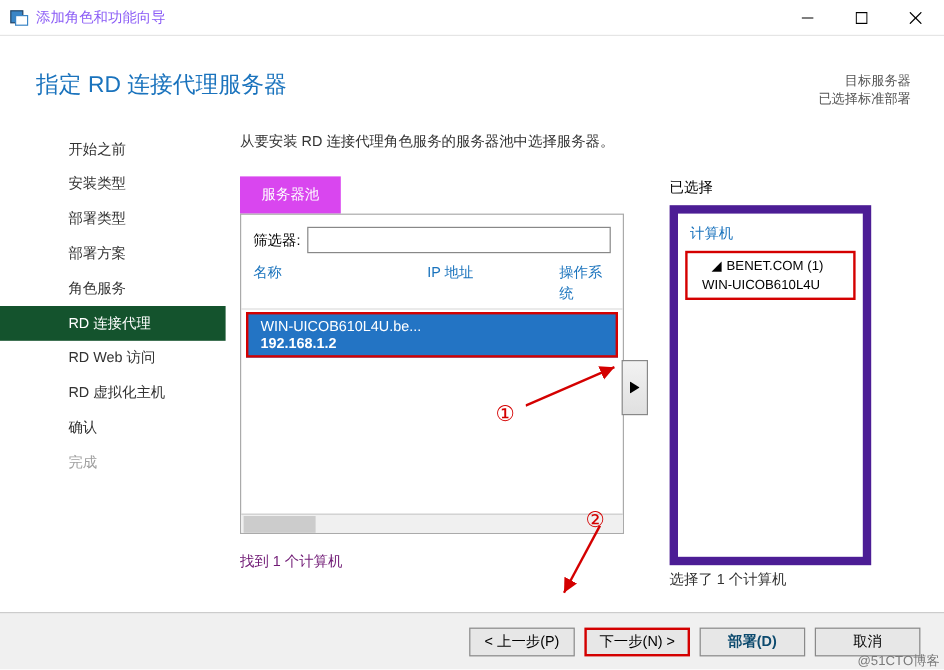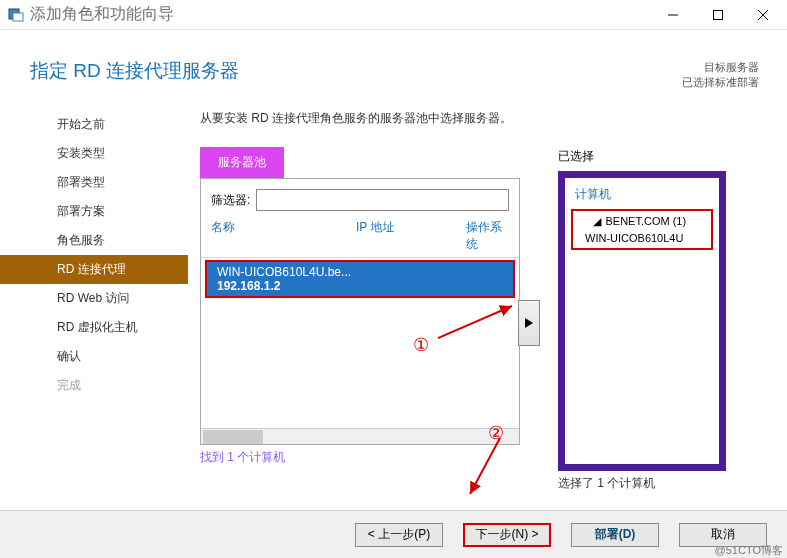--- a/index.html
+++ b/index.html
@@ -1,60 +1,60 @@
 <!DOCTYPE html>
 <html><head>
 <meta charset="utf-8">
 <style>
   * { box-sizing: border-box; margin: 0; padding: 0; font-family: "Microsoft YaHei", "Segoe UI", sans-serif; }
   body { background: #fff; width: 787px; height: 558px; overflow: hidden; position: relative; }
   .titlebar { height: 30px; background: #fff; border-bottom: 1px solid #e5e5e5; display: flex; align-items: center; padding: 0 2px; }
   .title-icon { width: 16px; height: 16px; margin: 0 6px; display: inline-flex; align-items: center; justify-content: center; }
-  .title-text { font-size: 16px; color: #737373; flex: 1; }
+  .title-text { font-size: 12px; color: #8b5cf6; flex: 1; }
   .win-controls { display: flex; height: 100%; }
   .win-btn { width: 45px; height: 100%; display: flex; align-items: center; justify-content: center; color: #000; }
   .win-btn svg { width: 10px; height: 10px; }
   .header { padding: 28px 28px 12px 30px; display: flex; align-items: flex-start; }
   .header-title { font-size: 19px; color: #1a73bd; font-weight: 300; flex: 1; }
   .header-right { text-align: right; font-size: 11px; color: #555; margin-top: 2px; }
   .body { display: flex; padding: 0 10px 0 0; }
   .sidebar { width: 188px; padding-top: 8px; }
   .side-item { padding: 6px 0 6px 57px; font-size: 12px; color: #323232; white-space: nowrap; }
-  .side-item.selected { background: #a16207; color: #fff; }
+  .side-item.selected { background: #14532d; color: #fff; }
   .side-item.disabled { color: #a0a0a0; }
   .main { flex: 1; padding: 8px 0 0 12px; position: relative; }
   .instr { font-size: 12px; color: #323232; margin-bottom: 20px; }
   .tab-hdr { display: inline-block; background: #d946ef; color: #fff; font-size: 12px; padding: 7px 18px; }
   .pool-box { border: 1px solid #aaa; margin-top: 0; position: relative; }
   .filter-row { display: flex; align-items: center; padding: 10px 10px 6px 10px; font-size: 12px; gap: 6px; }
   .filter-input { flex: 1; height: 22px; border: 1px solid #888; font-size: 12px; padding: 0 4px; }
   .cols { display: flex; padding: 2px 10px 4px 10px; font-size: 12px; color: #1a73bd; border-bottom: 1px solid #ddd; }
   .col-name { width: 145px; }
   .col-ip { width: 110px; }
   .col-os { flex: 1; }
   .rows { height: 170px; overflow: auto; }
   .row { display: flex; padding: 3px 10px; font-size: 12px; border: 2px solid #d40000; margin: 2px 4px 2px 4px; flex-direction: column; }
   .row.selected { background: #2374c4; color: #fff; border: 2px solid #d40000; }
   .row .cell-name { width: 145px; white-space: nowrap; overflow: hidden; text-overflow: ellipsis; }
   .row .cell-ip { width: 110px; font-weight: bold; }
   .scroll-placeholder { height: 16px; border-top: 1px solid #ccc; background: #f0f0f0; display: flex; align-items: center; }
   .scroll-thumb { width: 60px; height: 14px; background: #ccc; margin-left: 2px; }
-  .found { font-size: 12px; color: #8b5cf6; margin-top: 4px; }
+  .found { font-size: 12px; color: #701a75; margin-top: 15px; }
   .arrow-btn { position: absolute; left: 330px; top: 198px; width: 22px; height: 46px; border: 1px solid #888; background: linear-gradient(#f2f2f2,#e0e0e0); display: flex; align-items: center; justify-content: center; }
   .arrow-btn svg { width: 8px; height: 10px; }
   .right-col { position: absolute; left: 370px; top: 46px; width: 168px; }
   .right-label { font-size: 12px; margin-bottom: 6px; }
   .sel-box { border: 7px solid #4c1d95; height: 300px; }
   .sel-header { font-size: 12px; color: #1a73bd; padding: 8px 10px 4px 10px; }
   .sel-items { padding: 4px 8px; border: 2px solid #d40000; margin: 2px 6px; font-size: 11px; }
   .sel-domain { font-weight: 400; padding-left: 12px; }
   .sel-host { padding-left: 4px; margin-top: 4px; }
   .tri { display: inline-block; margin-right: 4px; }
   .sel-footer { font-size: 12px; margin-top: 4px; color: #323232; }
-  .footer { position: absolute; bottom: 0; left: 0; right: 0; height: 48px; border-top: 1px solid #ccc; background: #f0f0f0; display: flex; align-items: center; justify-content: flex-end; padding: 0 20px; gap: 20px; }
+  .footer { position: absolute; bottom: 0; left: 0; right: 0; height: 48px; border-top: 1px solid #ccc; background: #f0f0f0; display: flex; align-items: center; justify-content: flex-end; padding: 0 20px; gap: 8px; }
   .btn { min-width: 88px; height: 24px; border: 1px solid #8a8a8a; background: #e7e7e7; font-size: 12px; display: inline-flex; align-items: center; justify-content: center; padding: 0 8px; color: #000; }
   .btn.disabled { color: #0c4a6e; font-weight: bold; }
   .btn.primary { border: 2px solid #d40000; }
   .anno { position: absolute; color: #d40000; font-size: 18px; pointer-events: none; }
   .anno-arrow { position: absolute; pointer-events: none; }
   .watermark { position: absolute; right: 4px; bottom: 0; font-size: 11px; color: #7a7a7a; }
 </style>
 </head>
 <body>
 

